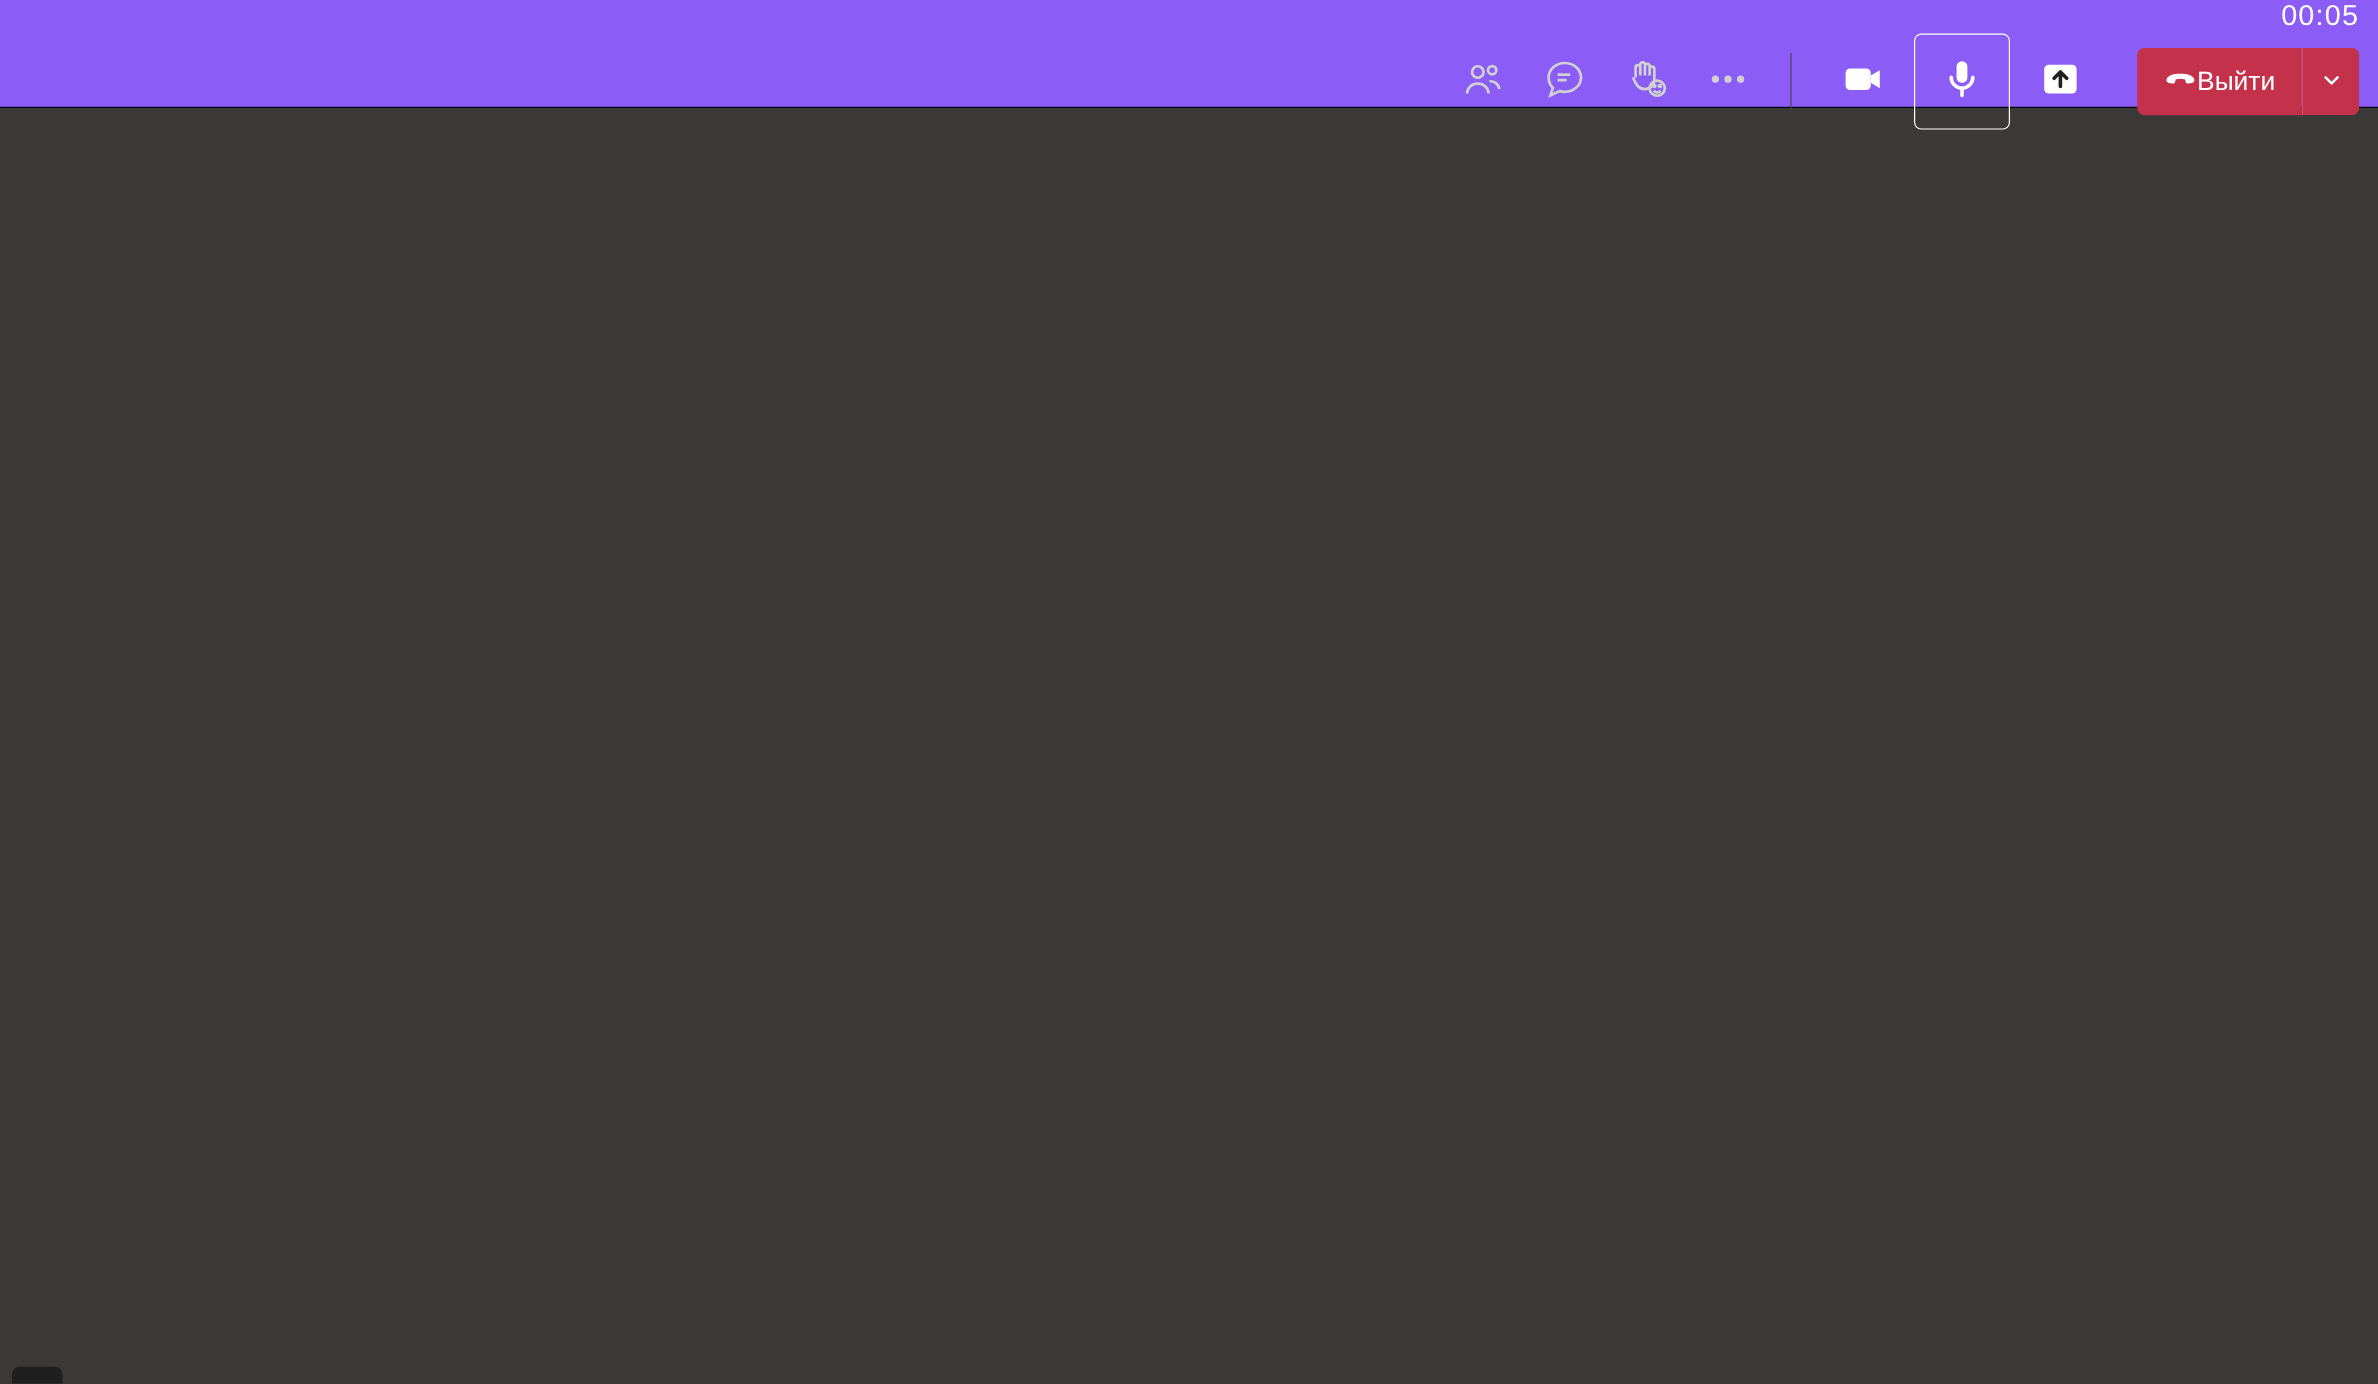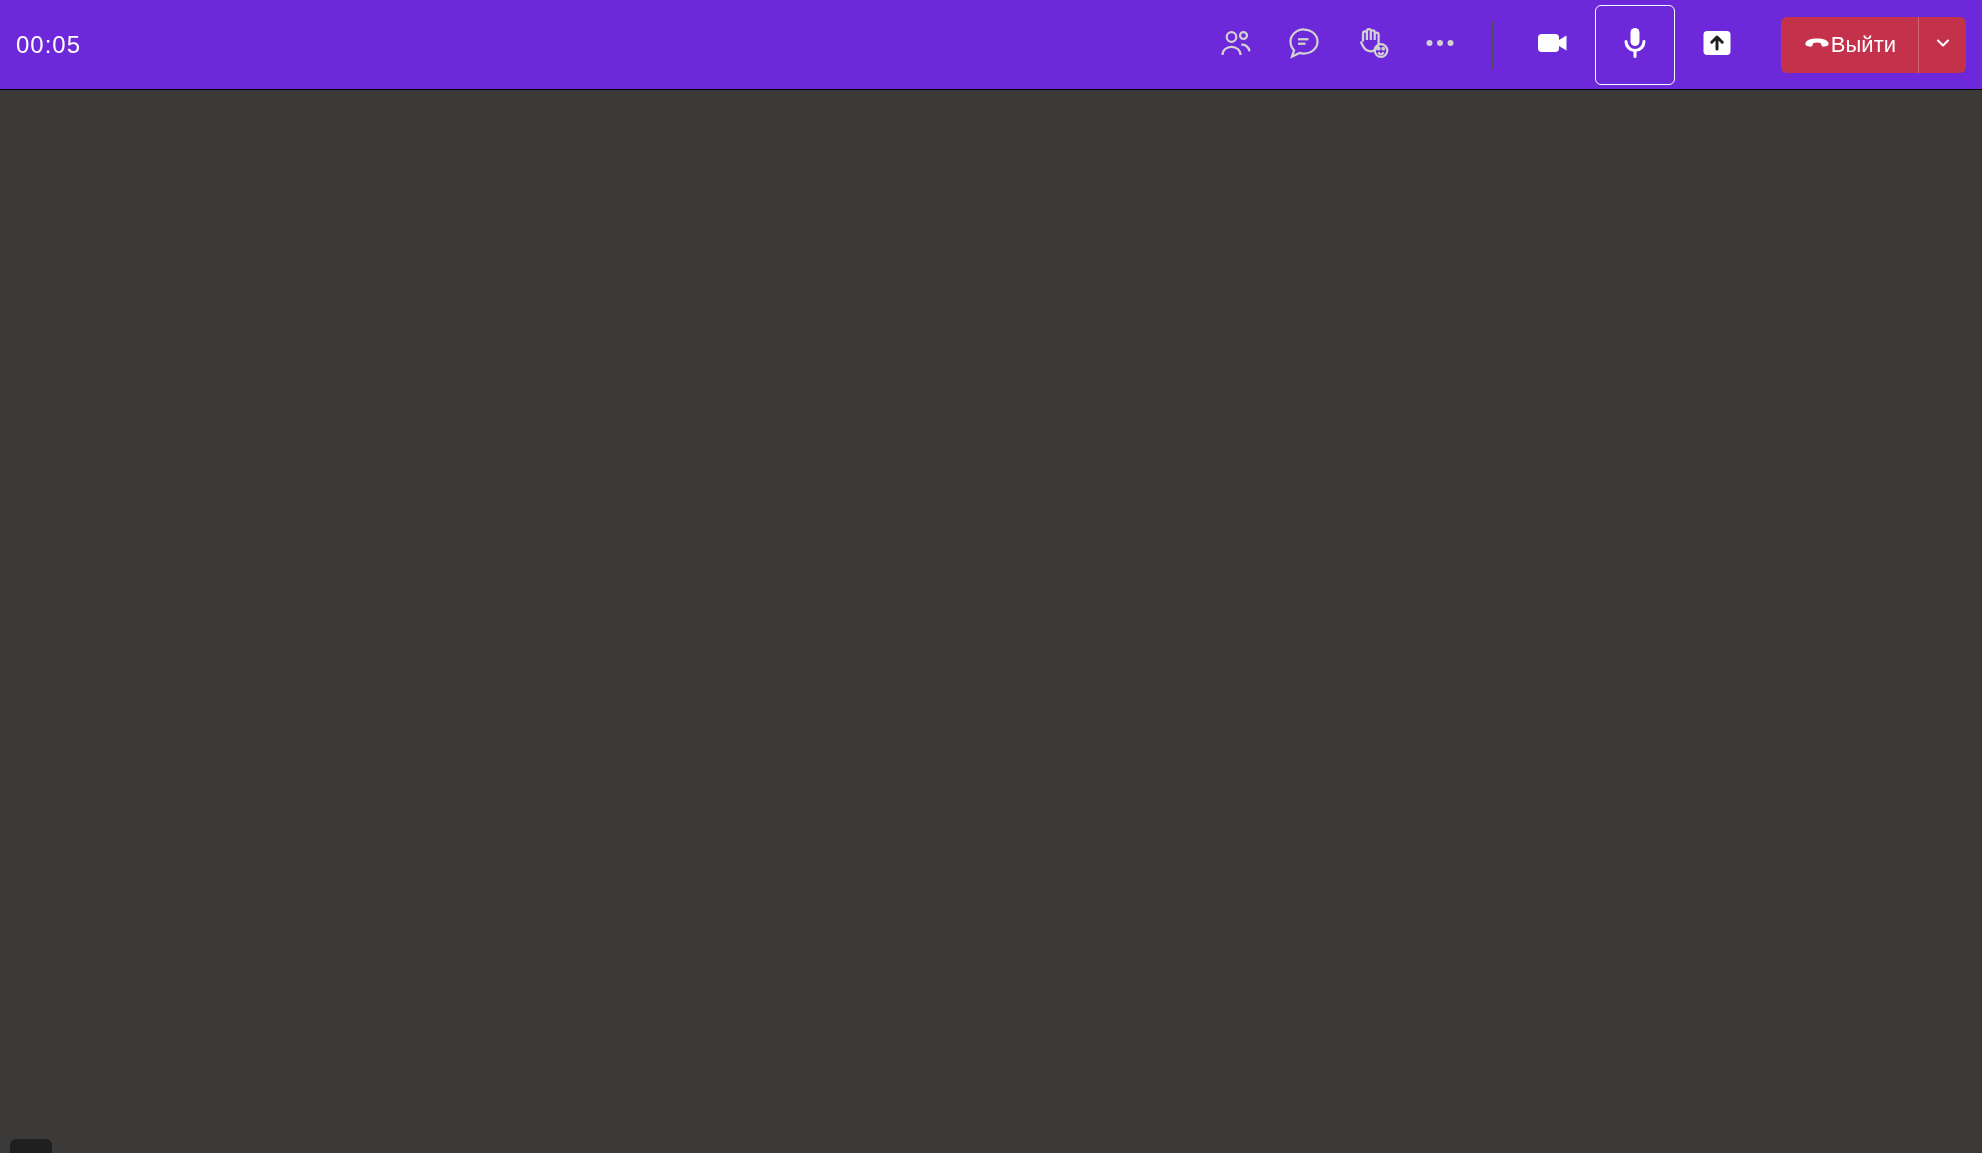--- a/index.html
+++ b/index.html
@@ -12,25 +12,26 @@
       width: 1982px;
       height: 1153px;
       background: #3b3a39;
       font-family: "Segoe UI", -apple-system, BlinkMacSystemFont, sans-serif;
       overflow: hidden;
     }
     
     .toolbar {
       width: 100%;
       height: 90px;
-      background: #6d28d9;
-      display: flex;
-      align-items: center;
+      background: #8b5cf6;
+      display: flex;
+      align-items: flex-end;
       padding: 0 16px;
       border-bottom: 1px solid #000;
+      flex-direction: column;
     }
     
     .call-timer {
       color: #ffffff;
       font-size: 24px;
       font-weight: 400;
       letter-spacing: 1px;
     }
     
     .spacer {

